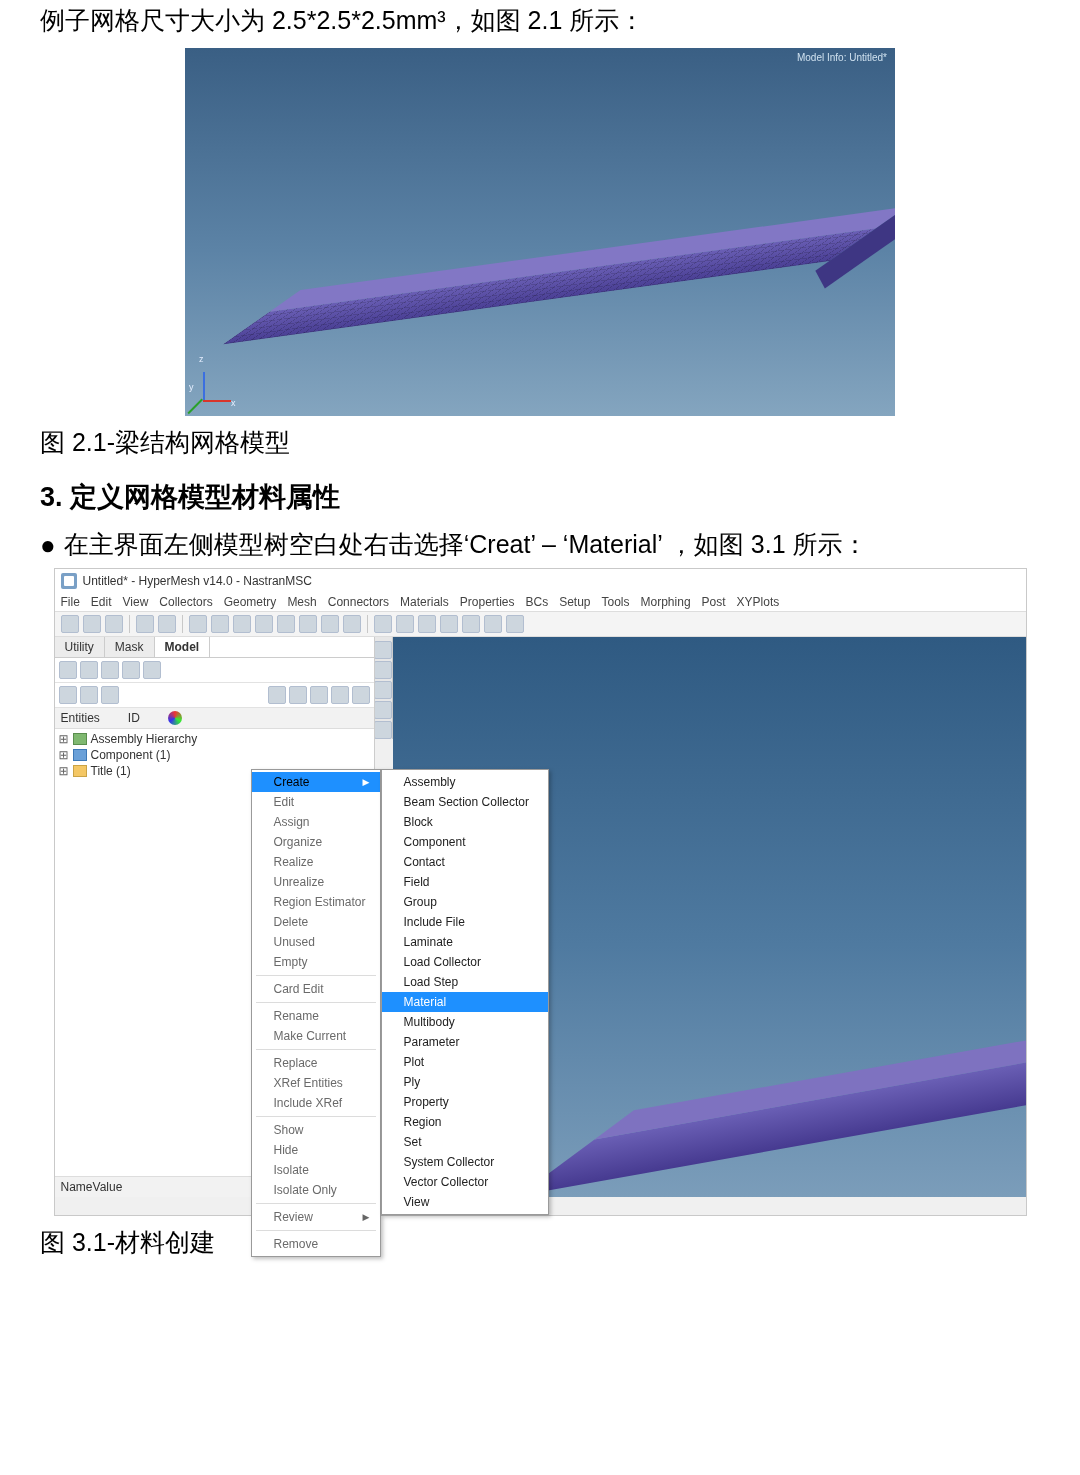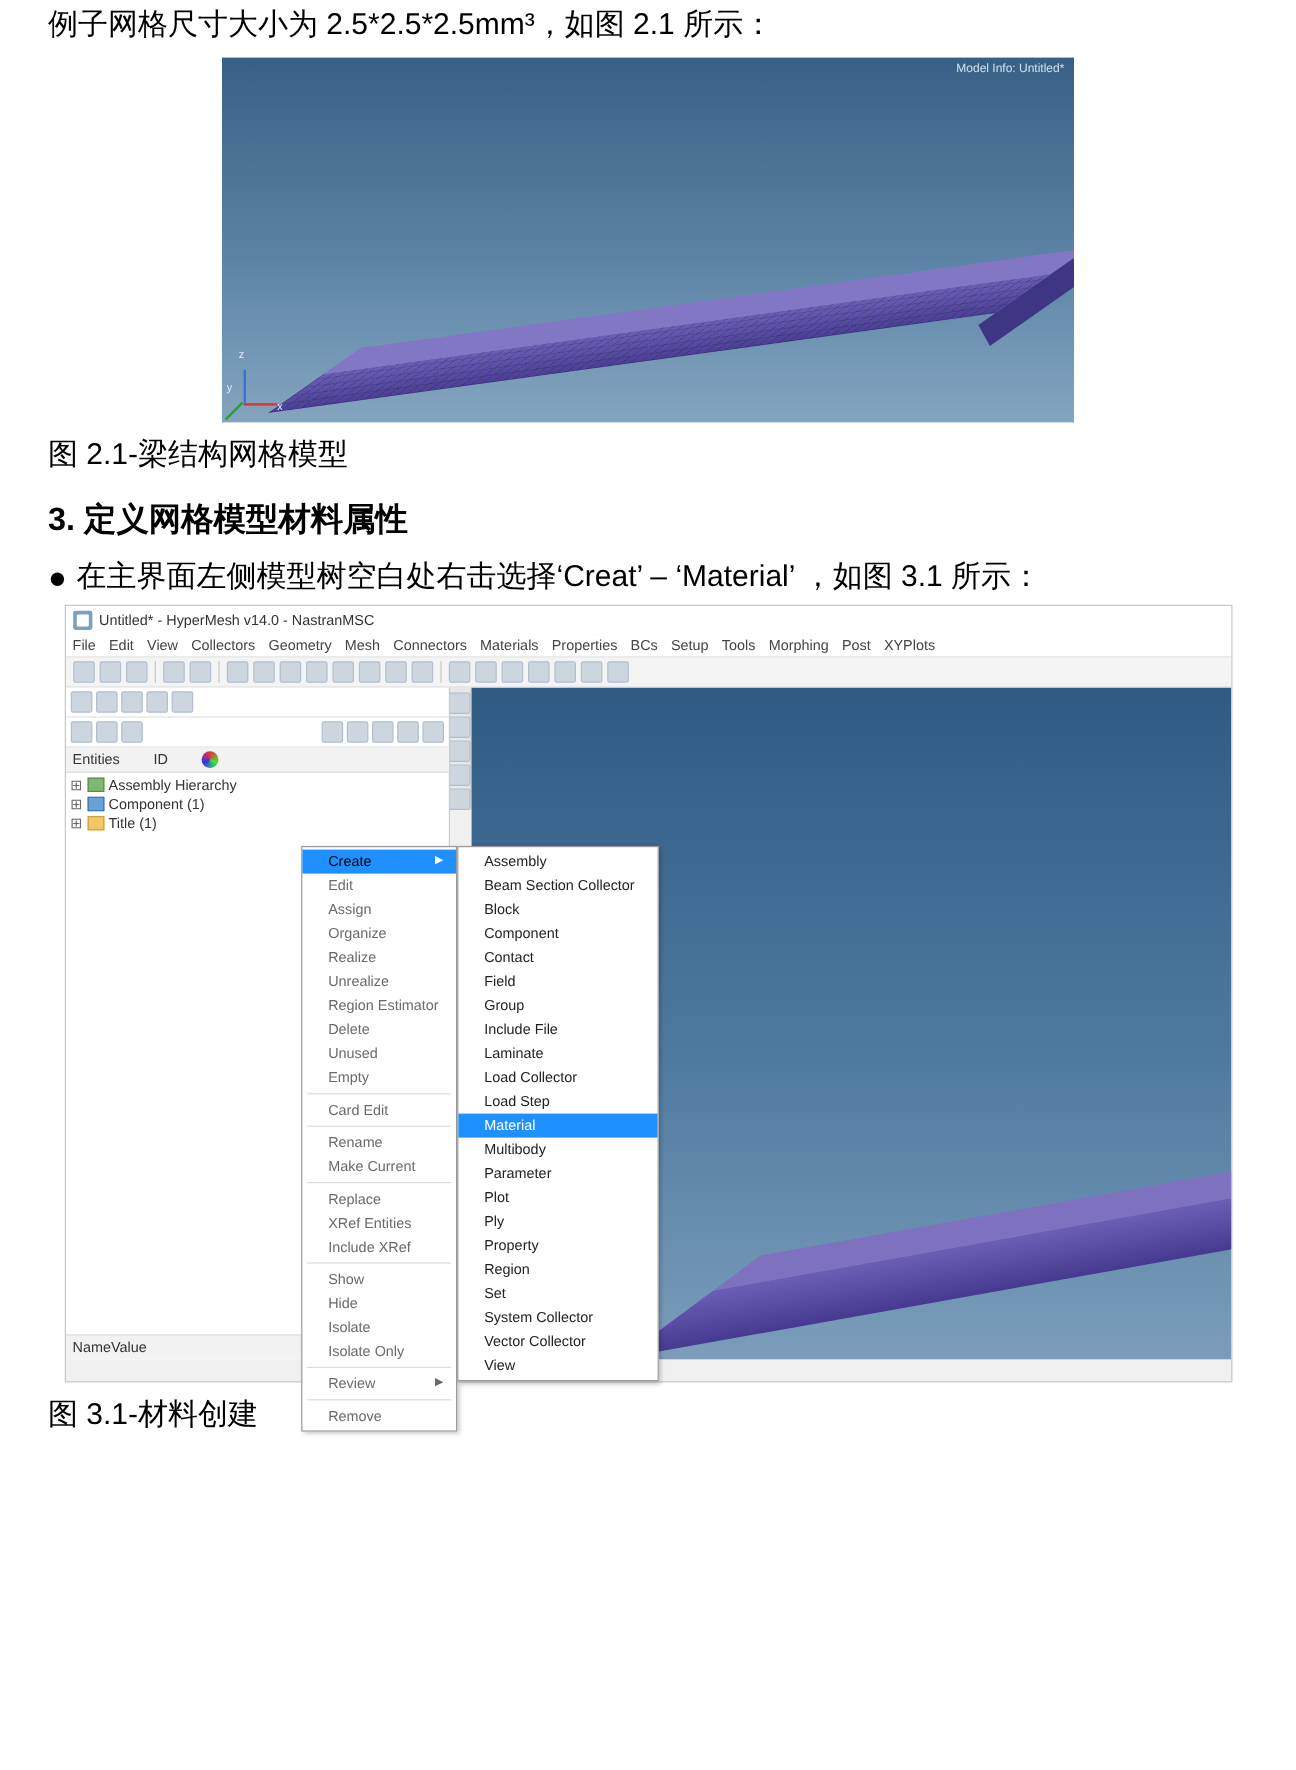--- a/index.html
+++ b/index.html
@@ -13,21 +13,21 @@
     .body-text { font-size: 25px; line-height: 1.6; margin-bottom: 8px; }
     .heading { font-size: 27px; font-weight: 600; line-height: 1.8; margin-top: 10px; }
     .bullet-row { display: flex; align-items: flex-start; line-height: 1.8; }
     .bullet { font-size: 26px; margin-right: 8px; }
     .bullet-text { font-size: 25px; flex: 1; }
     .caption { text-align: left; font-size: 25px; margin: 10px 0 14px; }
 
     
     .fig21-wrap { display: flex; justify-content: center; }
     .fig21 {
-      width: 710px; height: 304px; position: relative; overflow: hidden;
+      width: 710px; height: 368px; position: relative; overflow: hidden;
       background: linear-gradient(180deg,#3a5f84 0%,#5c83a6 55%,#84a5bf 100%);
     }
     .fig21 .modelinfo { position:absolute; top:4px; right:8px; color:#cfe1ef; font-size:10px; font-family: Arial; }
     .fig21 .beam {
       position:absolute; left:140px; top:200px; width:480px; height:55px;
       background: linear-gradient(180deg,#6a5fb5,#4a3f94);
       transform: skewX(-58deg) rotate(-10deg);
       border-top: 22px solid #8277c5;
     }
     .fig21 .beam::before{
@@ -86,21 +86,21 @@
     }
     .viewport .beam2 .grid { inset:0; }
     .viewport .triad { position:absolute; left:70px; bottom:46px; width:54px; height:54px; }
     .viewport .triad .z{height:32px;} .viewport .triad .x{height:32px;}
 
     
     .ctxmenu { position:absolute; background:#fff; border:1px solid #9a9a9a; box-shadow:2px 2px 4px rgba(0,0,0,.25); font-size:12px; color:#6a6a6a; padding:2px 0;}
     .ctxmenu.left { left:196px; top:200px; width:130px; }
     .ctxmenu.right{ left:326px; top:200px; width:168px; color:#222;}
     .ctxsep { height:1px; background:#dcdcdc; margin:3px 4px; }
-    .ctxitem { padding:3px 10px 3px 22px; position:relative; display:flex; justify-content:space-between; }
+    .ctxitem { padding:3px 10px 3px 22px; position:relative; display:flex; justify-content:space-between; align-items:center;}
     .ctxitem.hi { background:#1e90ff; color:#fff; }
     .ctxitem .arr { font-size:9px; color:#666; }
     .ctxitem.hi .arr { color:#fff; }
     .ctxmenu.left .ctxitem.active { color:#000; background:#1e90ff; }
     .ctxmenu.left .ctxitem.active .arr{color:#fff;}
     .ctxmenu.right .ctxitem.sel { background:#1e90ff; color:#fff; }
   </style>
 </head>
 <body>
 
@@ -178,20 +178,25 @@
         <div class="tb-ico"></div>
         <div class="tb-ico"></div>
         <div class="tb-ico"></div>
         <div class="tb-ico"></div>
         <div class="tb-ico"></div>
         <div class="tb-ico"></div>
     </div>
 
     <div class="workrow">
       <div class="leftcol">
+        <div class="tabs">
+          <div class="tab">Utility</div>
+          <div class="tab">Mask</div>
+          <div class="tab active">Model</div>
+        </div>
         <div class="subtoolbar">
           <div class="tb-ico"></div>
             <div class="tb-ico"></div>
             <div class="tb-ico"></div>
             <div class="tb-ico"></div>
             <div class="tb-ico"></div>
         </div>
         <div class="subtoolbar">
           <div class="tb-ico"></div>
             <div class="tb-ico"></div>

